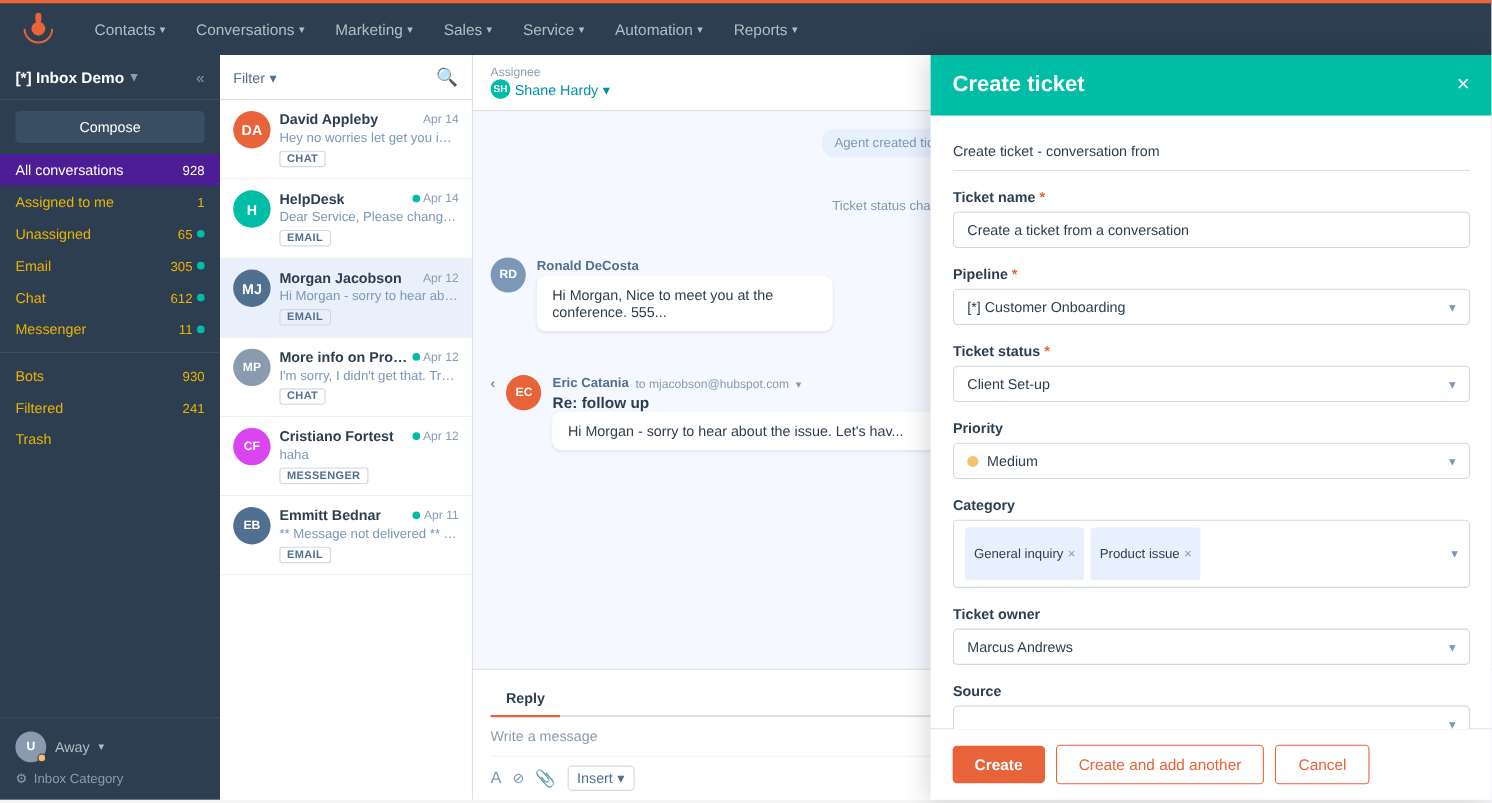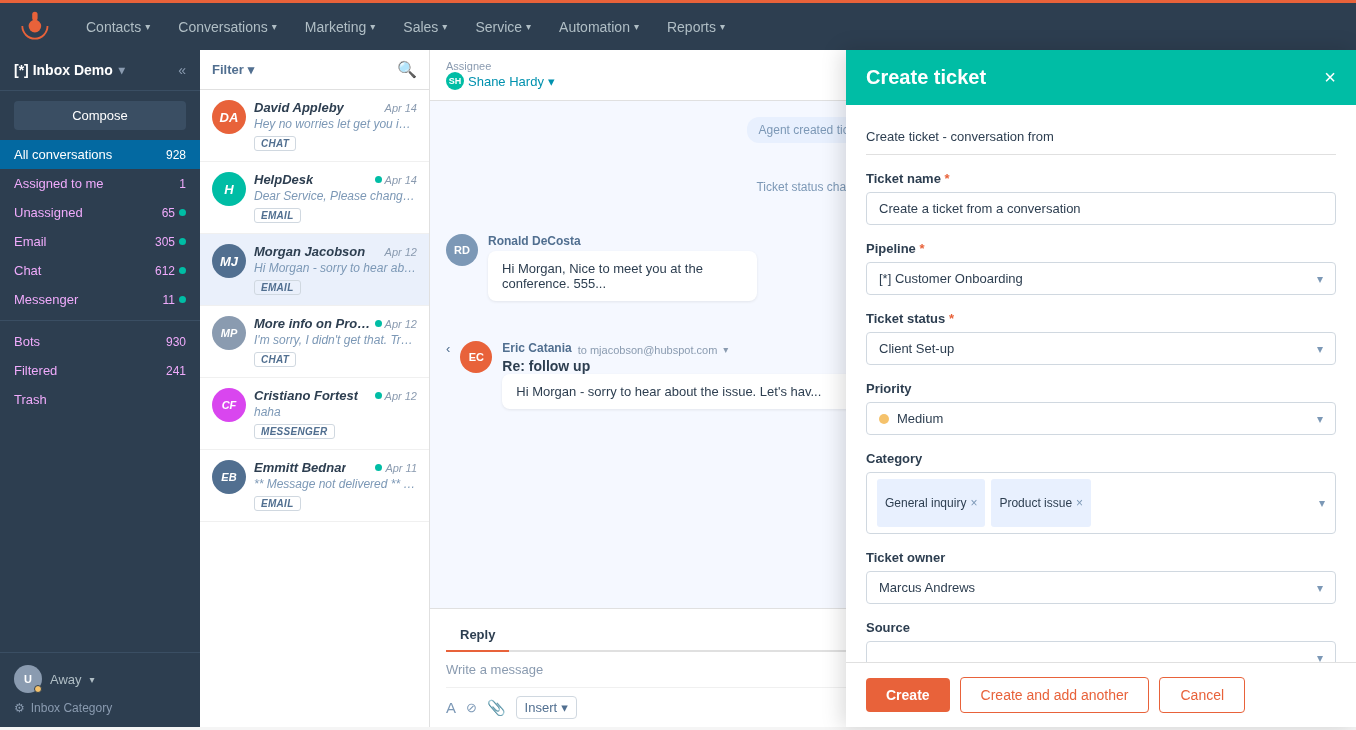--- a/index.html
+++ b/index.html
@@ -73,23 +73,23 @@
       font-size: 13px;
       font-weight: 500;
     }
     .sidebar-nav { flex: 1; overflow-y: auto; }
     .sidebar-nav-item {
       display: flex;
       align-items: center;
       justify-content: space-between;
       padding: 7px 14px;
       cursor: pointer;
-      color: #f0abfc;
-    }
-    .sidebar-nav-item.active { background: #0369a1; color: #fff; }
+      color: #eab308;
+    }
+    .sidebar-nav-item.active { background: #4c1d95; color: #fff; }
     .sidebar-nav-label { font-size: 13px; }
     .sidebar-nav-badge { font-size: 12px; display: flex; align-items: center; gap: 4px; }
     .badge-dot { width: 7px; height: 7px; border-radius: 50%; background: #00bda5; }
     .sidebar-divider { height: 1px; background: #3a4e63; margin: 6px 0; }
     .sidebar-footer {
       padding: 12px 14px;
       border-top: 1px solid #3a4e63;
       display: flex;
       flex-direction: column;
       gap: 8px;
@@ -131,24 +131,24 @@
       justify-content: space-between;
       border-bottom: 1px solid #e0e0e0;
     }
     .filter-btn {
       display: flex;
       align-items: flex-end;
       gap: 4px;
       color: #516f90;
       cursor: pointer;
       font-size: 13px;
-      font-weight: 700;
+      font-weight: 400;
     }
     .search-icon-btn { color: #516f90; cursor: pointer; font-size: 16px; }
-    .conv-items { overflow-y: auto; flex: 1; font-style: italic; }
+    .conv-items { overflow-y: auto; flex: 1; }
     .conv-item {
       padding: 10px 12px;
       border-bottom: 1px solid #f0f0f0;
       cursor: pointer;
       display: flex;
       gap: 8px;
       align-items: flex-start;
     }
     .conv-item.active { background: #eaf0fb; }
     .conv-avatar {

